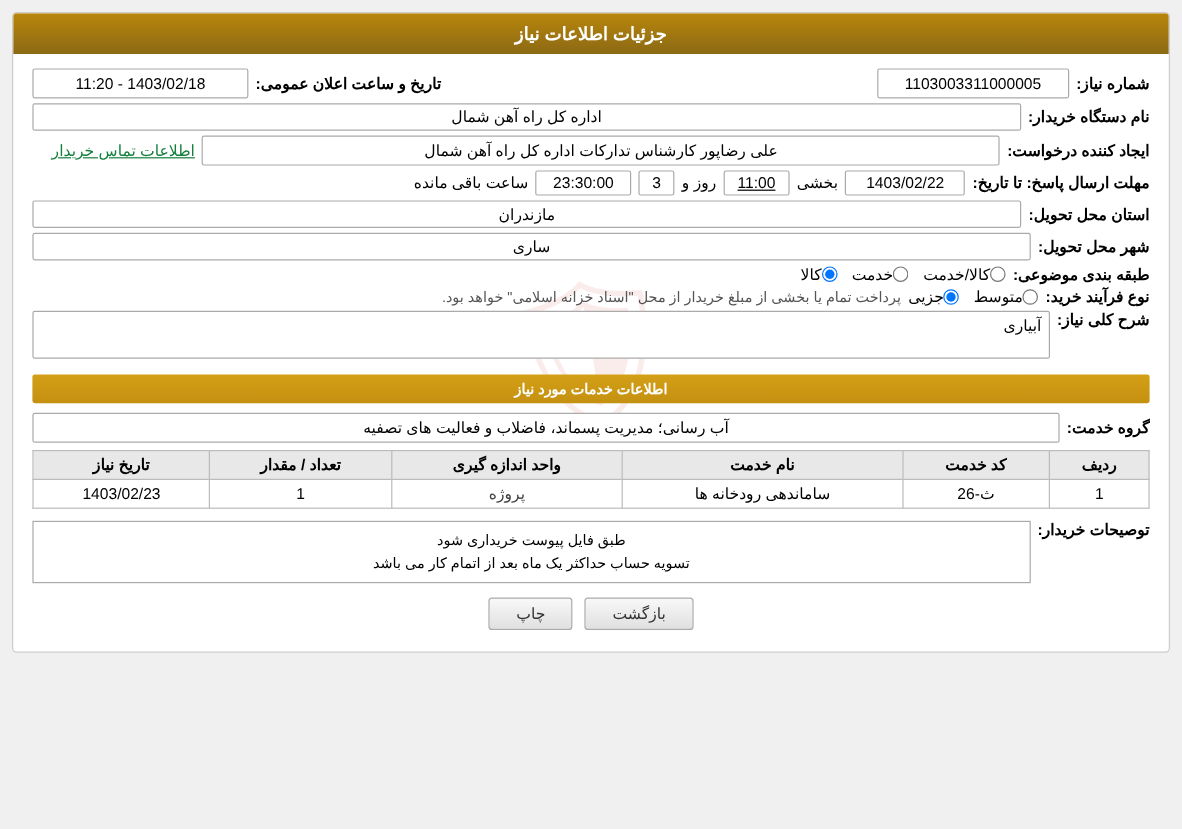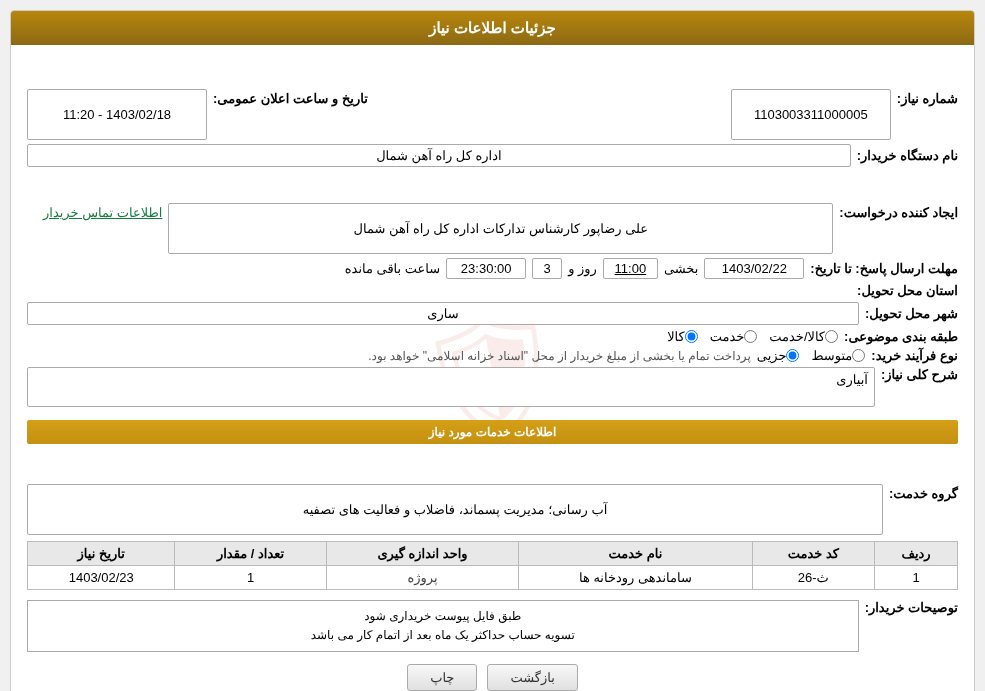--- a/index.html
+++ b/index.html
@@ -38,25 +38,24 @@
       text-align: center;
       padding: 5px 10px;
       font-weight: bold;
       font-size: 12px;
       margin: 10px 0 8px 0;
       border-radius: 2px;
     }
     .input-box {
       border: 1px solid #aaa;
       background: #fff;
-      padding: 17px 6px;
+      padding: 4px 6px;
       border-radius: 2px;
       display: inline-block;
       min-width: 80px;
-      margin-top: 32px;
     }
     .input-box-wide {
       border: 1px solid #aaa;
       background: #fff;
       padding: 3px 6px;
       border-radius: 2px;
       display: block;
       width: 100%;
     }
     .link-blue {
@@ -216,20 +215,21 @@
           <span>بخشی</span>
           <div class="small-box" style="min-width:55px;text-decoration:underline;">11:00</div>
           <span>روز و</span>
           <div class="small-box" style="min-width:30px;">3</div>
           <div class="small-box" style="min-width:80px;">23:30:00</div>
           <span>ساعت باقی مانده</span>
         </div>
 
         <div class="full-row">
           <span class="inline-label">استان محل تحویل:</span>
+          <div class="input-box-wide" style="text-align:center;">مازندران</div>
         </div>
 
         <div class="full-row">
           <span class="inline-label">شهر محل تحویل:</span>
           <div class="input-box-wide" style="text-align:center;">ساری</div>
         </div>
 
         <div class="full-row">
           <span class="inline-label">طبقه بندی موضوعی:</span>
           <div class="radio-group">

